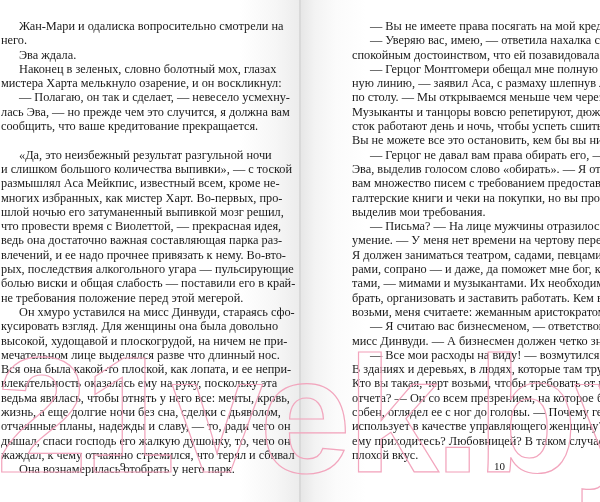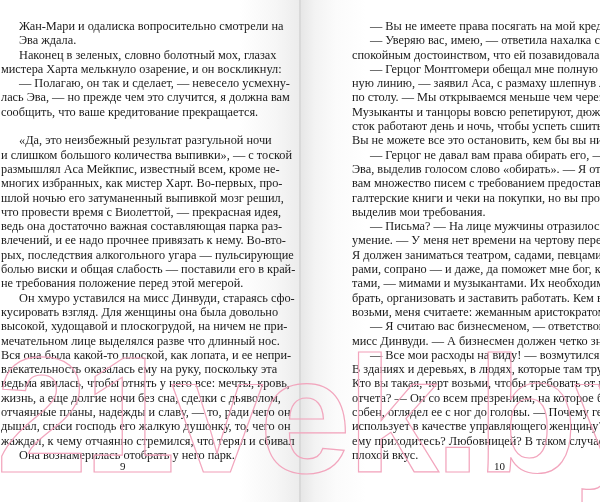--- a/index.html
+++ b/index.html
@@ -35,20 +35,21 @@
 </head>
 <body>
 
 <div class="spread">
   <div class="page page-left"></div>
   <div class="page page-right"></div>
   <div class="gutter-line"></div>
 
   <div class="text-block left-text" id="left-text">
       <span class="line ind">Жан-Мари и одалиска вопросительно смотрели на</span>
+      <span class="line last">него.</span>
       <span class="line ind last">Эва ждала.</span>
       <span class="line ind">Наконец в зеленых, словно болотный мох, глазах</span>
       <span class="line last">мистера Харта мелькнуло озарение, и он воскликнул:</span>
       <span class="line ind">— Полагаю, он так и сделает, — невесело усмехну-</span>
       <span class="line">лась Эва, — но прежде чем это случится, я должна вам</span>
       <span class="line last">сообщить, что ваше кредитование прекращается.</span>
       <span class="line blank"></span>
       <span class="line ind">«Да, это неизбежный результат разгульной ночи</span>
       <span class="line">и слишком большого количества выпивки», — с тоской</span>
       <span class="line">размышлял Аса Мейкпис, известный всем, кроме не-</span>

